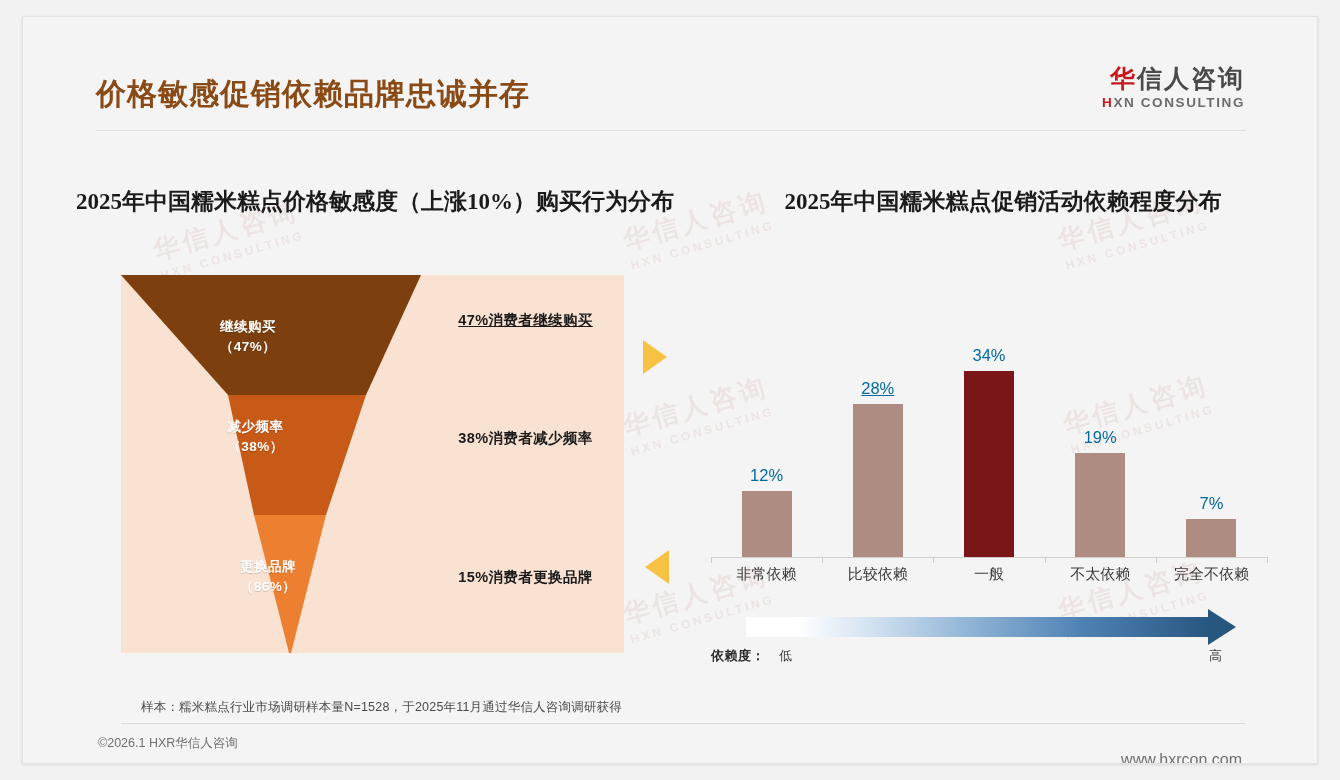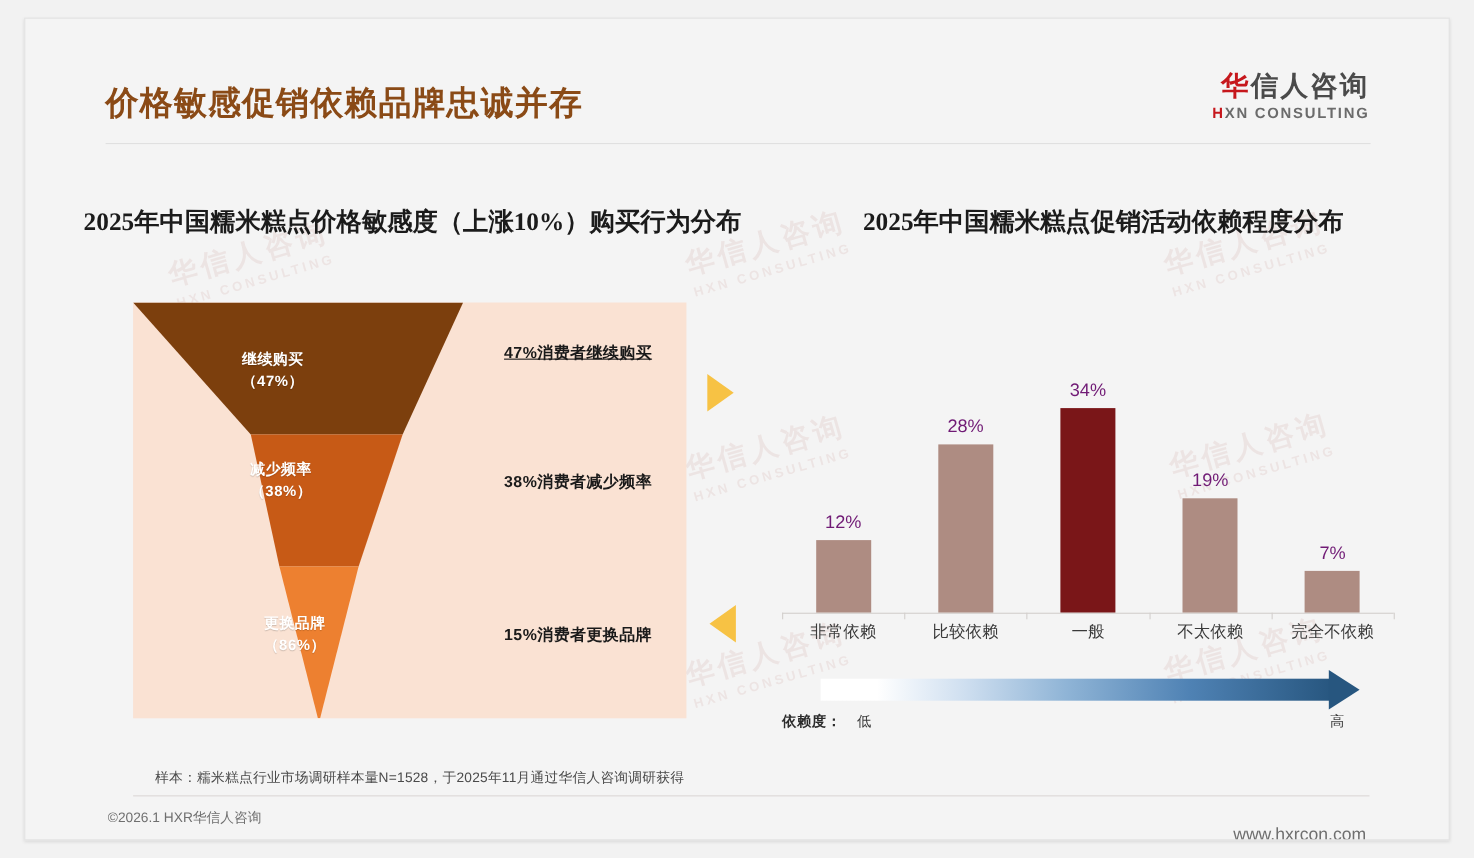--- a/index.html
+++ b/index.html
@@ -103,21 +103,21 @@
     border-right:24px solid #f7c244;
   }
 
   
   .bars{position:absolute;left:688px;top:290px;width:556px;height:250px;}
   .bcol{
     position:absolute;bottom:0;width:111.2px;height:100%;
   }
   .bval{
     position:absolute;left:0;width:100%;text-align:center;
-    font-size:16.5px;color:#701a75;
+    font-size:16.5px;color:#0369a1;
   }
   .brect{position:absolute;bottom:0;left:30.6px;width:50px;}
   .baxis{
     position:absolute;left:688px;top:540px;width:556px;height:1px;
     background:#d3cfcd;
   }
   .btick{position:absolute;top:540px;width:1px;height:6px;background:#d3cfcd;}
   .bcat{
     position:absolute;top:548px;width:111.2px;text-align:center;
     font-size:15px;color:#3a3a3a;
@@ -236,21 +236,21 @@
     <div class="tri" id="tri-right"></div>
     <div class="tri" id="tri-left"></div>
 
     <div class="bars" id="bar-area">
         <div class="bcol" style="left: 0px;">
           <div class="brect" style="height: 65.6842px; background: rgb(174, 140, 130);"></div>
           <div class="bval" style="bottom: 71.6842px;">12%</div>
         </div>
         <div class="bcol" style="left: 111.2px;">
           <div class="brect" style="height: 153.263px; background: rgb(174, 140, 130);"></div>
-          <div class="bval" style="bottom: 159.263px;">28%</div>
+          <div class="bval" style="bottom: 159.263px; text-decoration: underline;">28%</div>
         </div>
         <div class="bcol" style="left: 222.4px;">
           <div class="brect" style="height: 186.105px; background: rgb(122, 22, 24);"></div>
           <div class="bval" style="bottom: 192.105px;">34%</div>
         </div>
         <div class="bcol" style="left: 333.6px;">
           <div class="brect" style="height: 104px; background: rgb(174, 140, 130);"></div>
           <div class="bval" style="bottom: 110px;">19%</div>
         </div>
         <div class="bcol" style="left: 444.8px;">

